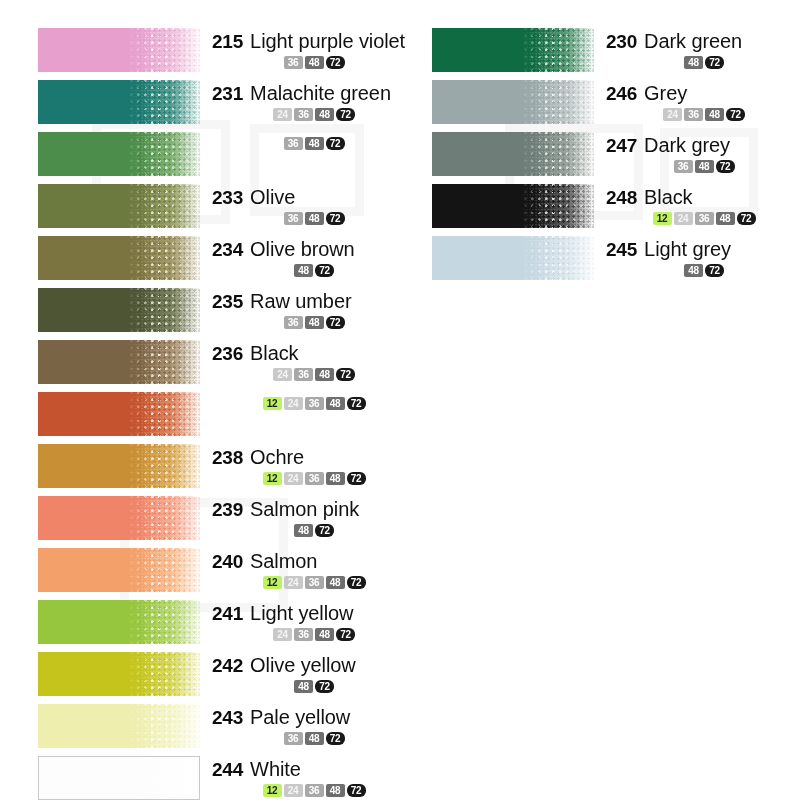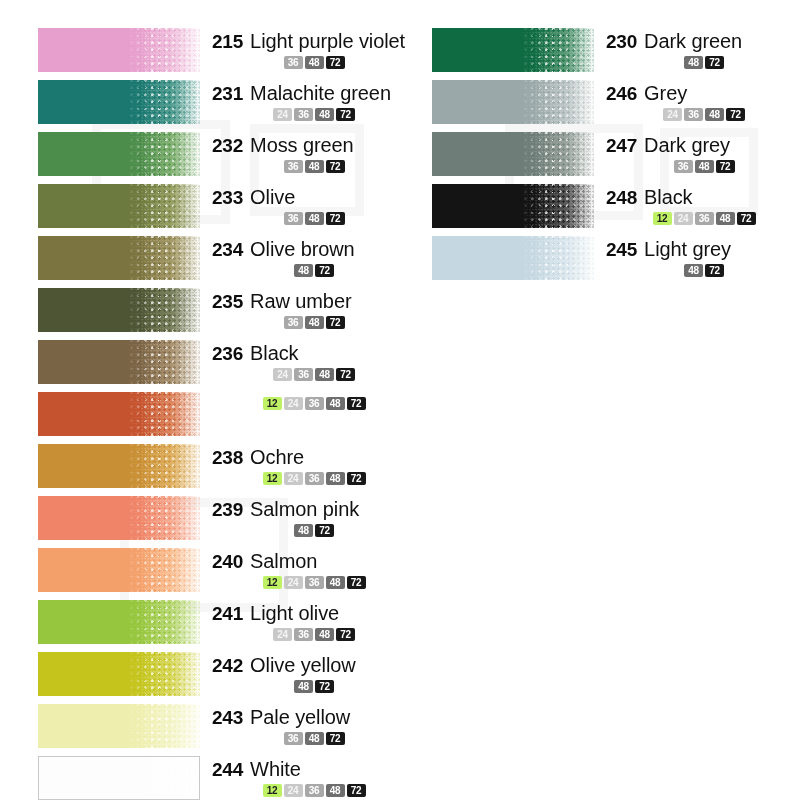--- a/index.html
+++ b/index.html
@@ -109,21 +109,21 @@
     text-align: center;
     font-size: 10px;
     font-weight: bold;
     border-radius: 2px;
     letter-spacing: -0.3px;
   }
   .set-badge.lvl-12 { background: #bef264; color: #202020; }
   .set-badge.lvl-24 { background: #c8c8c8; color: #f4f4f4; }
   .set-badge.lvl-36 { background: #a8a8a8; color: #ffffff; }
   .set-badge.lvl-48 { background: #6e6e6e; color: #ffffff; }
-  .set-badge.lvl-72 { background: #181818; color: #ffffff; }
+  .set-badge.lvl-72 { background: #181818; color: #ffffff; border-radius: 6px; }
 
   
   .watermark {
     position: absolute;
     border: 9px solid rgba(0,0,0,0.035);
     pointer-events: none;
   }
   .wm-a { left: 92px;  top: 92px;  width: 120px; height: 86px; }
   .wm-b { left: 250px; top: 96px;  width: 96px;  height: 74px; }
   .wm-c { left: 120px; top: 470px; width: 150px; height: 96px; }
@@ -179,24 +179,20 @@
           </div>
         </div>
       </div>
       <div class="swatch-row">
         <div class="swatch-chip">
           <div class="swatch-solid" style="background: rgb(76, 141, 75);"></div>
           <div class="swatch-fade" style="background: linear-gradient(to right, rgb(76, 141, 75) 0%, rgb(76, 141, 75) 18%, rgb(134, 180, 119) 62%, rgba(255, 255, 255, 0) 100%);"></div>
           <div class="swatch-speckle" style="background-image: radial-gradient(circle, rgb(76, 141, 75) 0px, rgb(76, 141, 75) 1.1px, rgba(255, 255, 255, 0) 1.3px), radial-gradient(circle at 30% 70%, rgb(255, 255, 255) 0px, rgb(255, 255, 255) 1.4px, rgba(255, 255, 255, 0) 1.6px), radial-gradient(circle at 70% 20%, rgb(134, 180, 119) 0px, rgb(134, 180, 119) 0.9px, rgba(255, 255, 255, 0) 1.1px); mask-image: linear-gradient(to right, rgba(0, 0, 0, 0) 0%, rgb(0, 0, 0) 40%, rgba(0, 0, 0, 0.25) 100%);"></div>
         </div>
         <div class="swatch-info">
-          <div class="swatch-title">
-            <span class="swatch-code">232</span>
-            <span class="swatch-name">Moss green</span>
-          </div>
           <div class="badge-row">
             <span class="set-badge lvl-36">36</span>
             <span class="set-badge lvl-48">48</span>
             <span class="set-badge lvl-72">72</span>
           </div>
         </div>
       </div>
       <div class="swatch-row">
         <div class="swatch-chip">
           <div class="swatch-solid" style="background: rgb(109, 122, 63);"></div>
@@ -344,21 +340,21 @@
       </div>
       <div class="swatch-row">
         <div class="swatch-chip">
           <div class="swatch-solid" style="background: rgb(150, 198, 61);"></div>
           <div class="swatch-fade" style="background: linear-gradient(to right, rgb(150, 198, 61) 0%, rgb(150, 198, 61) 18%, rgb(188, 217, 123) 62%, rgba(255, 255, 255, 0) 100%);"></div>
           <div class="swatch-speckle" style="background-image: radial-gradient(circle, rgb(150, 198, 61) 0px, rgb(150, 198, 61) 1.1px, rgba(255, 255, 255, 0) 1.3px), radial-gradient(circle at 30% 70%, rgb(255, 255, 255) 0px, rgb(255, 255, 255) 1.4px, rgba(255, 255, 255, 0) 1.6px), radial-gradient(circle at 70% 20%, rgb(188, 217, 123) 0px, rgb(188, 217, 123) 0.9px, rgba(255, 255, 255, 0) 1.1px); mask-image: linear-gradient(to right, rgba(0, 0, 0, 0) 0%, rgb(0, 0, 0) 40%, rgba(0, 0, 0, 0.25) 100%);"></div>
         </div>
         <div class="swatch-info">
           <div class="swatch-title">
             <span class="swatch-code">241</span>
-            <span class="swatch-name">Light olive</span>
+            <span class="swatch-name">Light yellow</span>
           </div>
           <div class="badge-row">
             <span class="set-badge lvl-24">24</span>
             <span class="set-badge lvl-36">36</span>
             <span class="set-badge lvl-48">48</span>
             <span class="set-badge lvl-72">72</span>
           </div>
         </div>
       </div>
       <div class="swatch-row">

